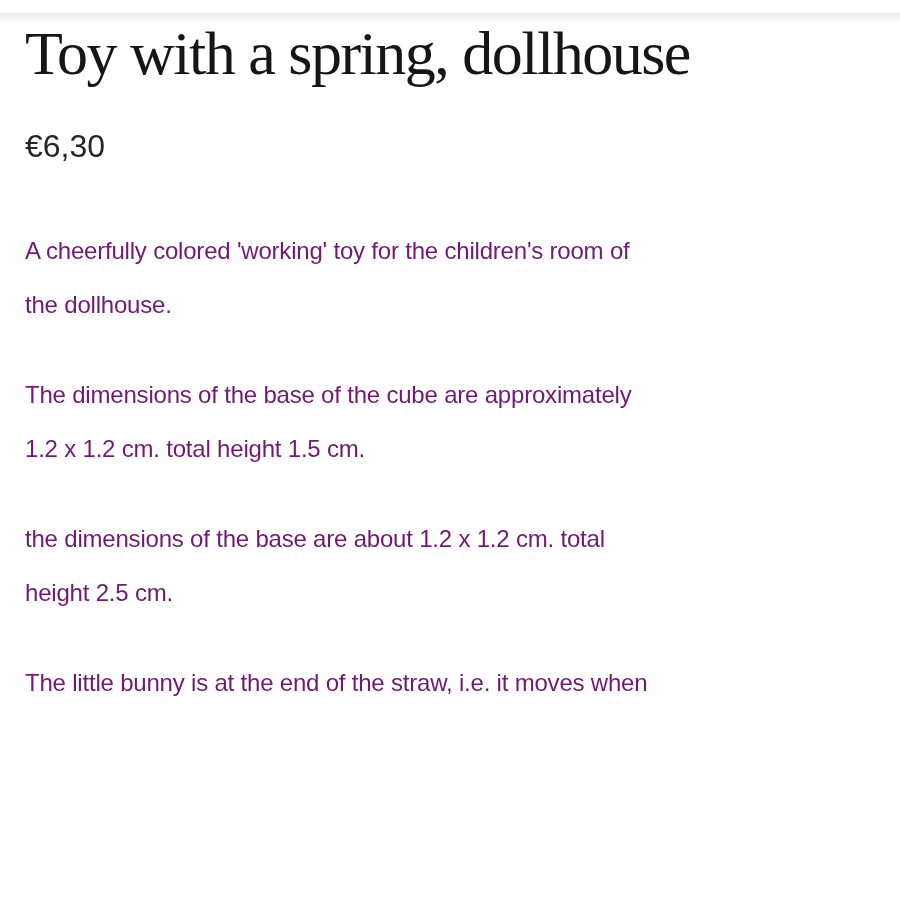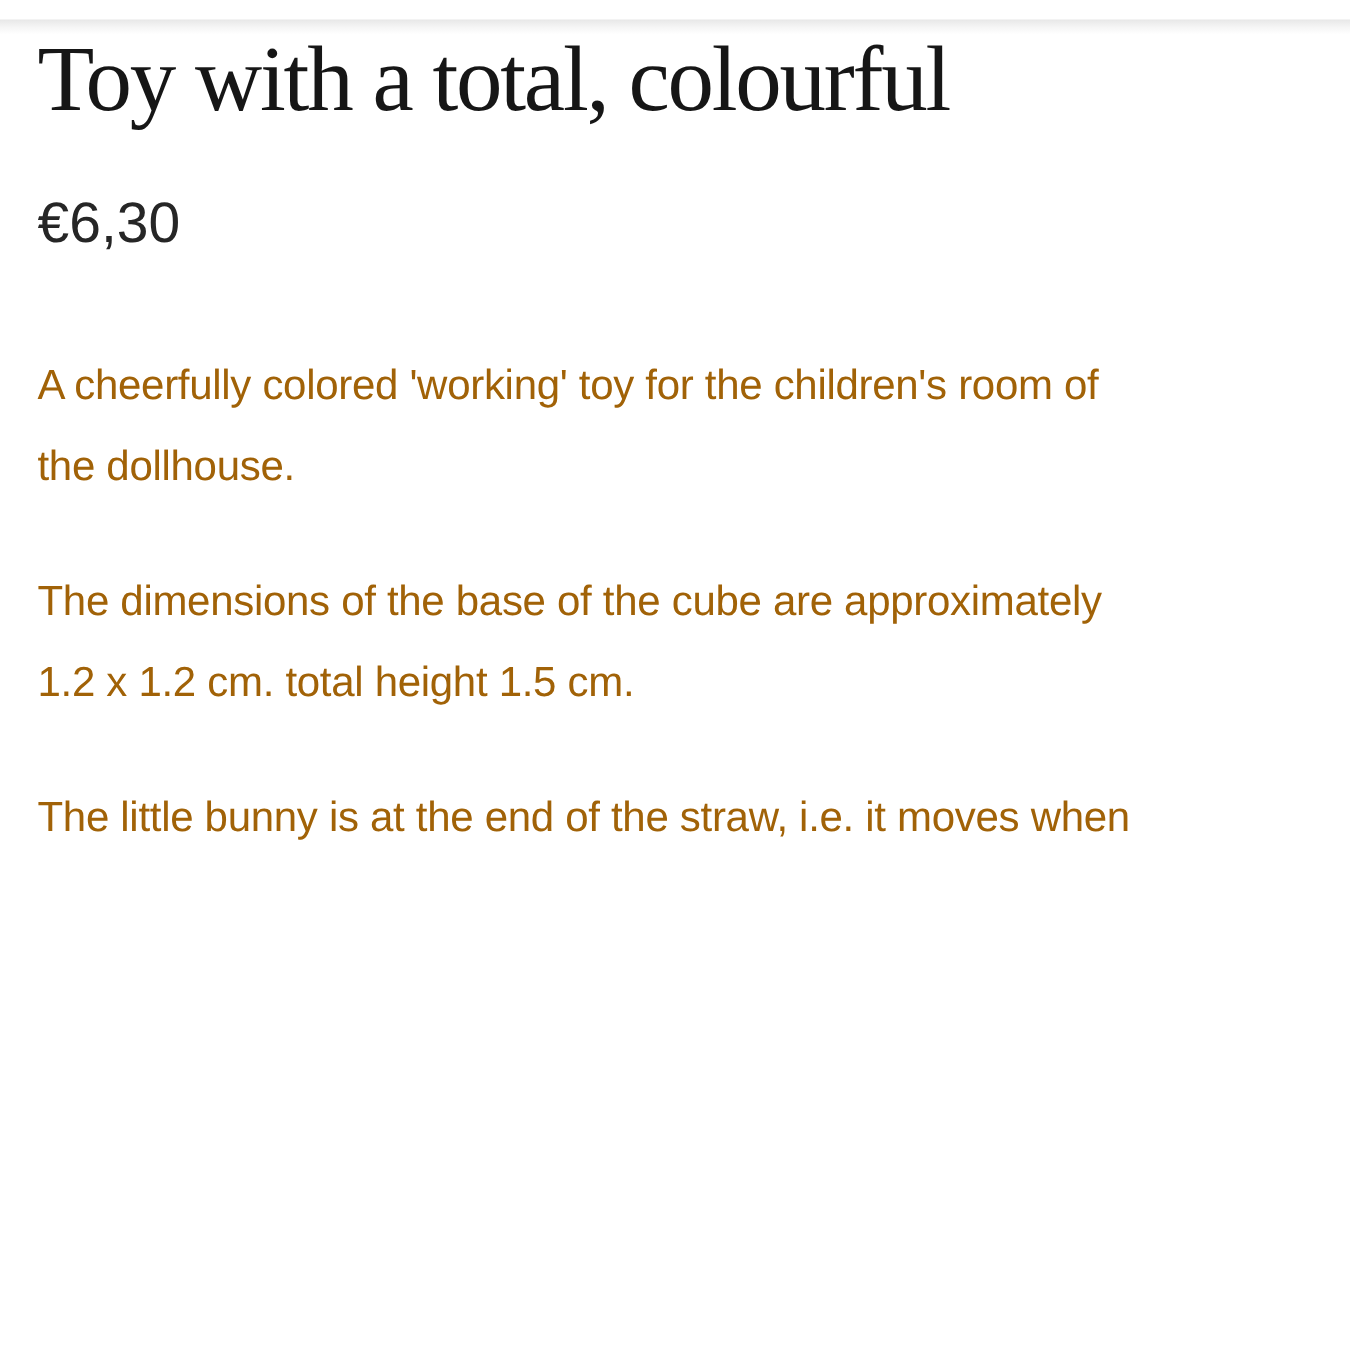--- a/index.html
+++ b/index.html
@@ -32,49 +32,51 @@
     font-family: "Liberation Serif", "DejaVu Serif", serif;
     font-weight: 400;
     font-size: 62px;
     line-height: 1;
     letter-spacing: -1.5px;
     margin: 22px 0 0 0;
     color: #161616;
     white-space: pre;
   }
   .product-price {
-    font-size: 38px;
+    font-size: 32px;
     line-height: 1;
     margin: 46px 0 0 0;
     color: #262626;
   }
   .description {
     margin-top: 62px;
   }
   .description p {
     margin: 0 0 36px 0;
-    font-size: 28px;
+    font-size: 24px;
     line-height: 54px;
     letter-spacing: -0.2px;
     white-space: pre;
-    color: #a16207;
+    color: #701a75;
   }
 </style>
 </head>
 <body>
 
 <div class="top-shadow"></div>
 
 <div class="content">
 
-  <h1 class="product-title">Toy with a total, colourful</h1>
+  <h1 class="product-title">Toy with a spring, dollhouse</h1>
 
   <div class="product-price">€6,30</div>
 
   <div class="description">
     <p>A cheerfully colored 'working' toy for the children's room of
 the dollhouse.</p>
     <p>The dimensions of the base of the cube are approximately
 1.2 x 1.2 cm. total height 1.5 cm.</p>
+    <p>the dimensions of the base are about 1.2 x 1.2 cm. total
+height 2.5 cm.</p>
     <p>The little bunny is at the end of the straw, i.e. it moves when</p>
   </div>
 
 </div>
 
 </body></html>

